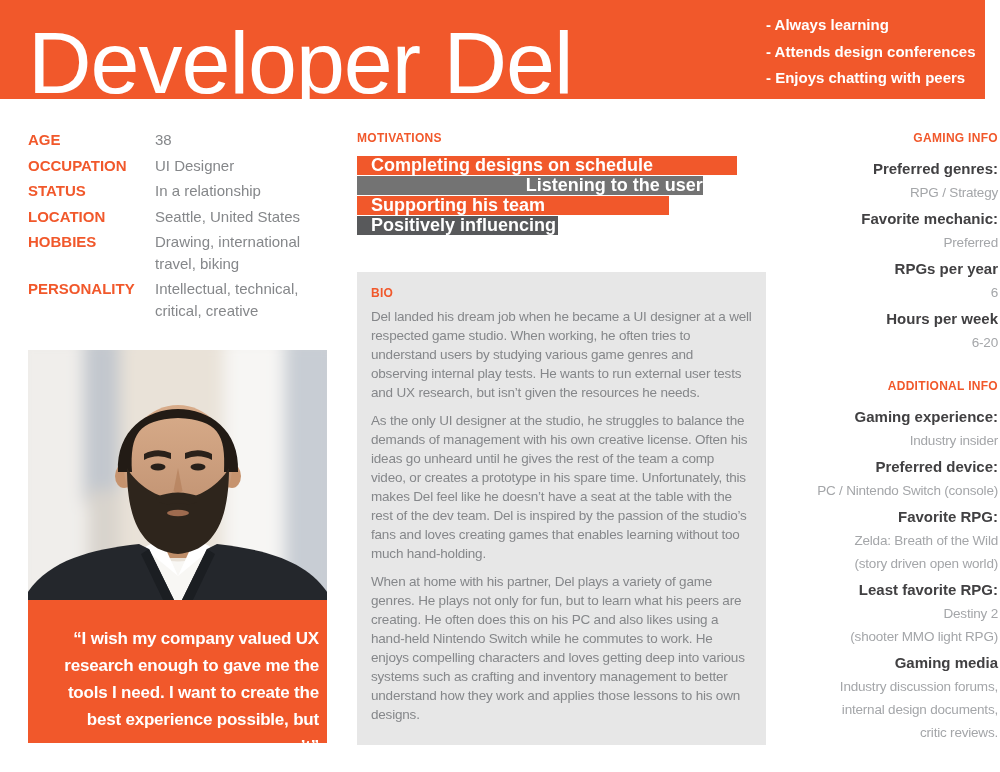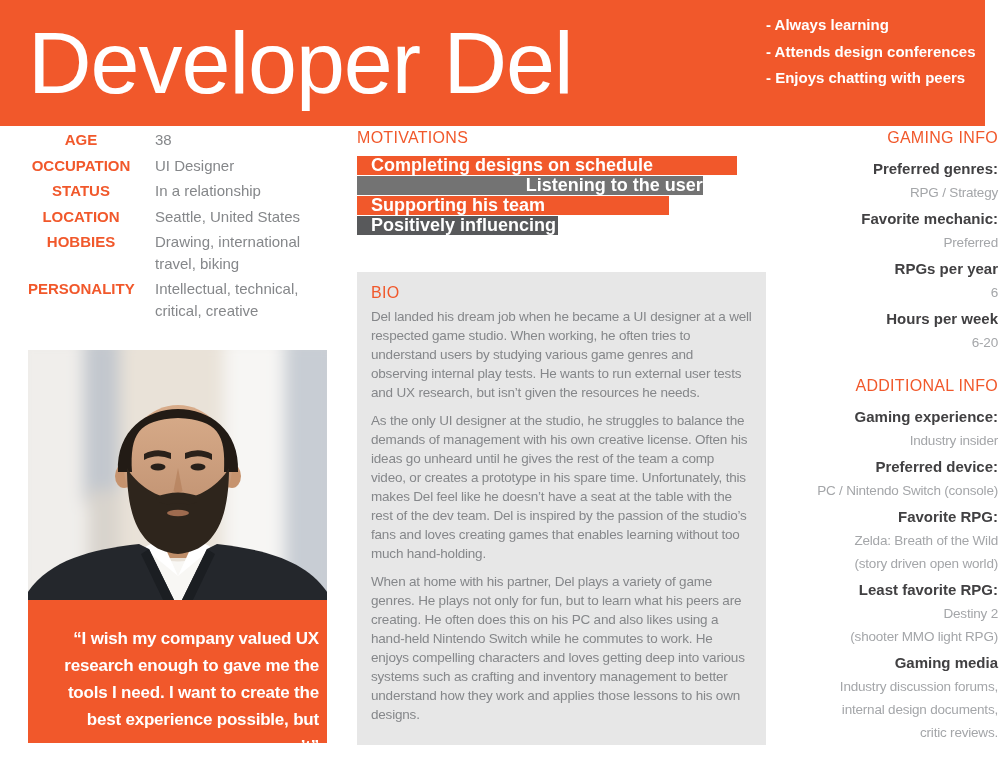--- a/index.html
+++ b/index.html
@@ -3,56 +3,56 @@
 <meta charset="utf-8">
 <style>
   * { box-sizing: border-box; }
   html, body { margin: 0; padding: 0; background: #ffffff; }
   #page {
     position: relative; width: 1000px; height: 772px; background: #fff;
     overflow: hidden; font-family: "Liberation Sans", sans-serif;
   }
   
   .header-band {
-    position: absolute; left: 0; top: 0; width: 985px; height: 126px;
+    position: absolute; left: 0; top: 0; width: 985px; height: 99px;
     background: var(--orange); overflow: hidden;
   }
   .header-title {
     position: absolute; left: 28px; top: 14px; margin: 0;
     font-size: 88px; line-height: 98px; font-weight: 400;
     letter-spacing: -1px; color: #ffffff; white-space: nowrap;
   }
   .traits {
     position: absolute; left: 766px; top: 12px;
     color: #ffffff; font-size: 15px; font-weight: 700; line-height: 26.5px;
   }
   
   .profile { position: absolute; left: 28px; top: 129px; width: 304px; }
   .profile-row { display: flex; margin-bottom: 4px; }
   .profile-label {
-    width: 106px; text-align: center; color: var(--orange);
+    width: 106px; text-align: left; color: var(--orange);
     font-size: 15px; font-weight: 700; line-height: 21.5px; flex: none;
   }
   .profile-value {
     margin-left: 21px; flex: 1; color: #85878a;
     font-size: 15px; line-height: 21.5px;
   }
   
   .photo { position: absolute; left: 28px; top: 350px; width: 299px; height: 250px; margin: 0; }
   .photo svg { display: block; }
   
   .quote {
     position: absolute; left: 28px; top: 600px; width: 299px; height: 143px;
     background: var(--orange); color: #ffffff; text-align: right;
     font-size: 17px; font-weight: 700; line-height: 27px;
     letter-spacing: -0.2px; padding: 25px 8px 0 8px;
   }
   
   .section-heading {
-    color: var(--orange); font-size: 16px; font-weight: 400;
+    color: var(--orange); font-size: 12px; font-weight: 700;
     letter-spacing: 0.3px; line-height: 18px;
   }
   
   #motivations-heading { position: absolute; left: 357px; top: 129px; }
   .bars { position: absolute; left: 357px; top: 156px; width: 380px; }
   .bar {
     height: 19px; margin-bottom: 1px; line-height: 19px;
     color: #ffffff; font-size: 18px; font-weight: 700;
     padding-left: 14px; white-space: nowrap; overflow: hidden;
   }

